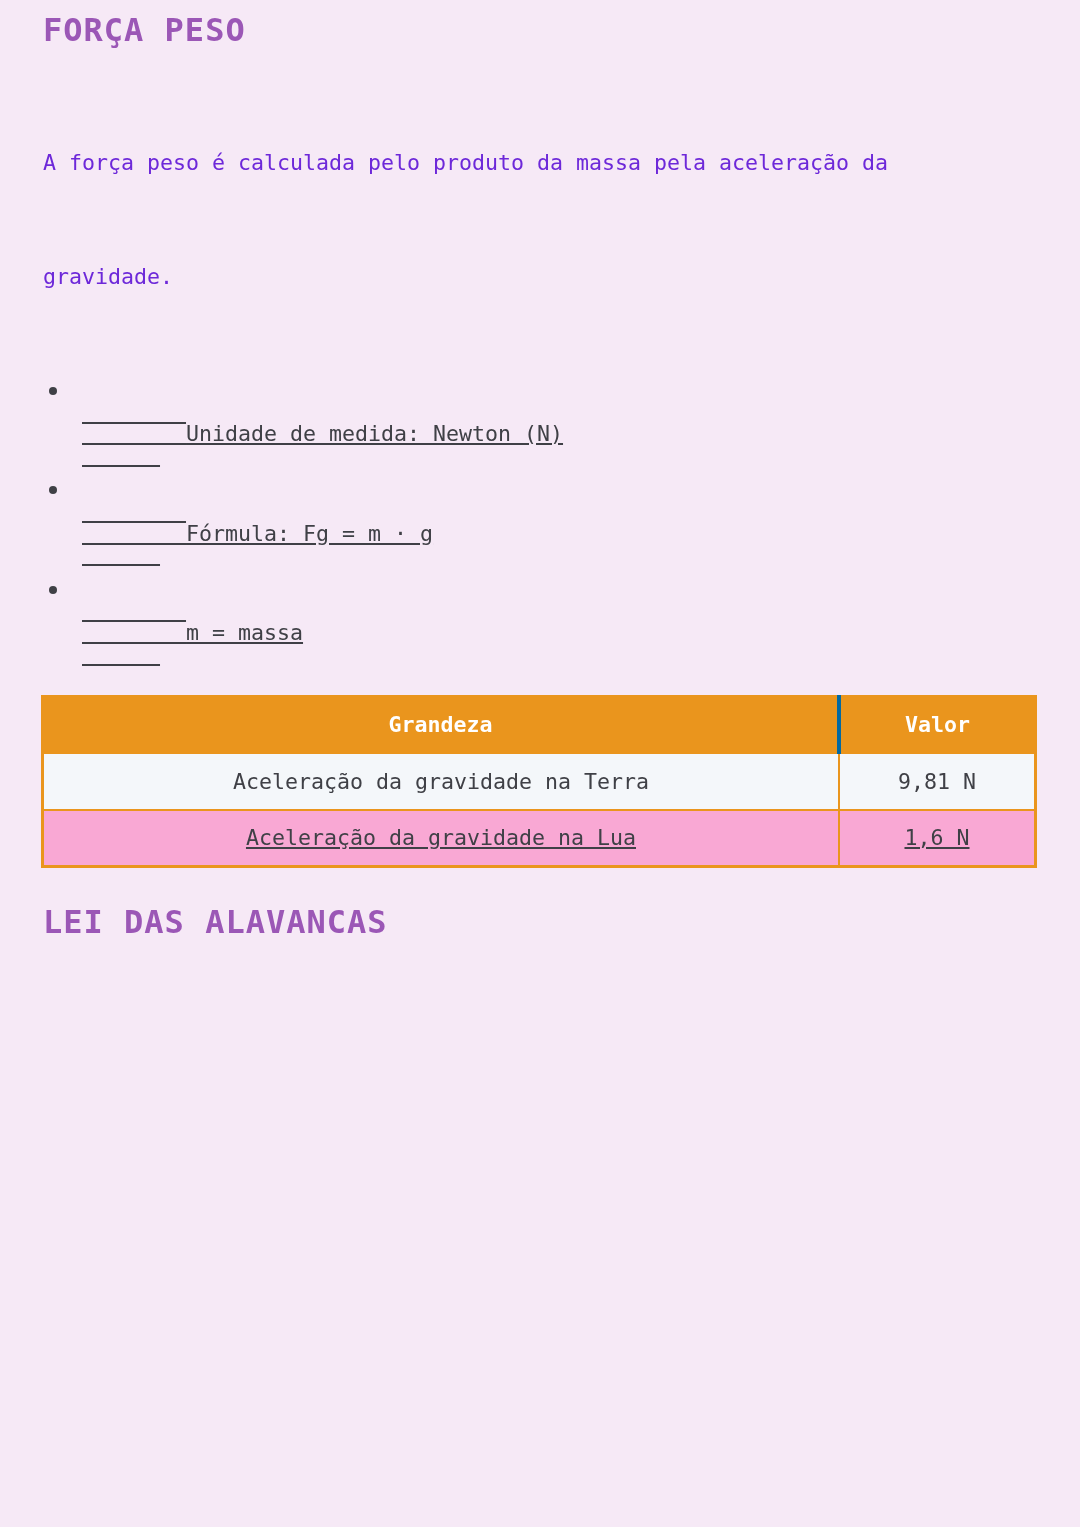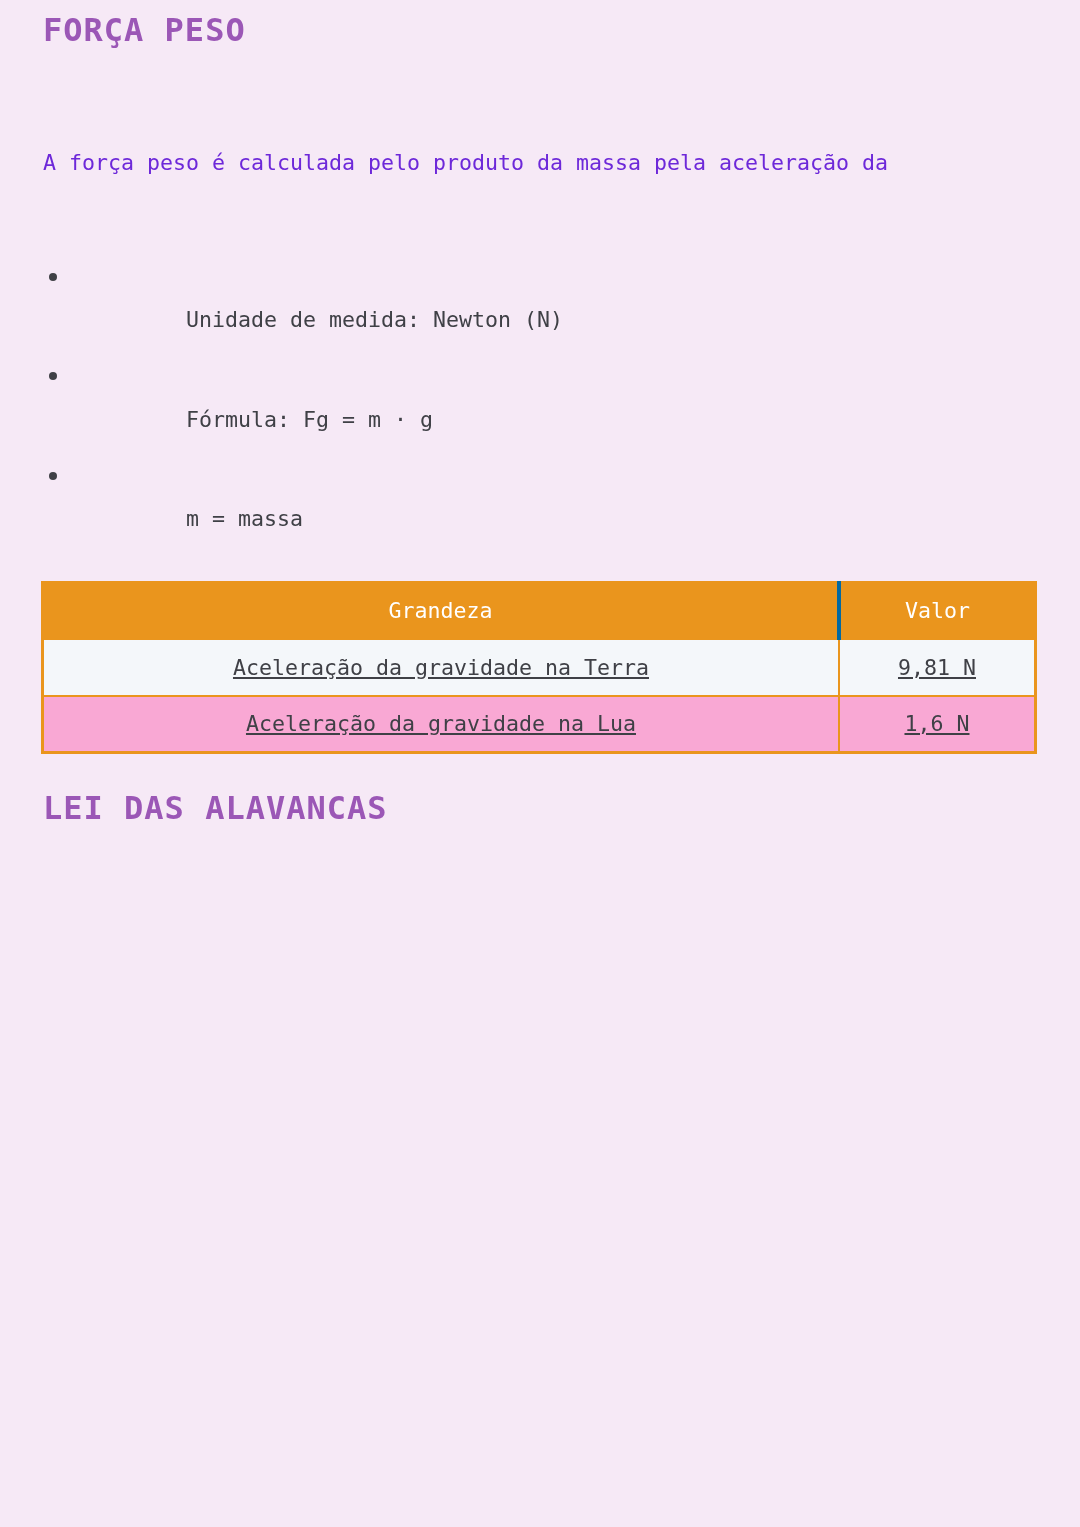--- a/index.html
+++ b/index.html
@@ -41,20 +41,21 @@
     margin-top: 8px;
   }
 
   .bullet-item {
     position: relative;
     padding-left: 39px;
     font-size: 21.6px;
     line-height: 21.6px;
     margin-bottom: 13px;
     white-space: pre;
+    text-decoration: underline;
   }
 
   .bullet-dot {
     position: absolute;
     left: 6px;
     top: 7px;
     width: 8px;
     height: 8px;
     border-radius: 50%;
     background: #3F4046;
@@ -64,57 +65,58 @@
     width: 996px;
     margin-top: 30px;
     margin-left: -2px;
     border-collapse: collapse;
     border: 3px solid #EA951D;
   }
 
   .values-table th {
     background: #EA951D;
     color: #FFFFFF;
-    font-weight: normal;
+    font-weight: bold;
     font-size: 21.6px;
     text-align: center;
     height: 56px;
     border: 2px solid #EA951D;
   }
 
   .values-table th + th { border-left: 4px solid #0369a1; }
 
   .values-table td {
     font-size: 21.6px;
     text-align: center;
     height: 57px;
     border: 2px solid #EA951D;
     color: #3F4046;
   }
 
   .values-table .col-grandeza { width: 799px; }
   .values-table .col-valor { width: 197px; }
 
-  .row-earth td { background: #F4F7FA; text-decoration: underline; }
+  .row-earth td { background: #F4F7FA; }
   .row-moon  td { background: #f9a8d4; text-decoration: underline; }
 
   .heading-lei { margin-top: 38px; }
   .heading-aplicacao { margin-top: 50px; }
   .section-paragraph { margin-top: 22px; }
 </style>
 </head>
 <body>
 
 <div class="page">
 
   <section>
     <h1 class="section-heading">FORÇA PESO</h1>
 
     <div class="body-text intro-paragraph">
       <div>A força peso é calculada pelo produto da massa pela aceleração da</div>
+      <div>gravidade.</div>
     </div>
 
     <ul class="bullet-list">
       <li class="bullet-item">
         <span class="bullet-dot"></span>
         <span>Unidade de medida: Newton (N)</span>
       </li>
       <li class="bullet-item">
         <span class="bullet-dot"></span>
         <span>Fórmula: Fg = m · g</span>

